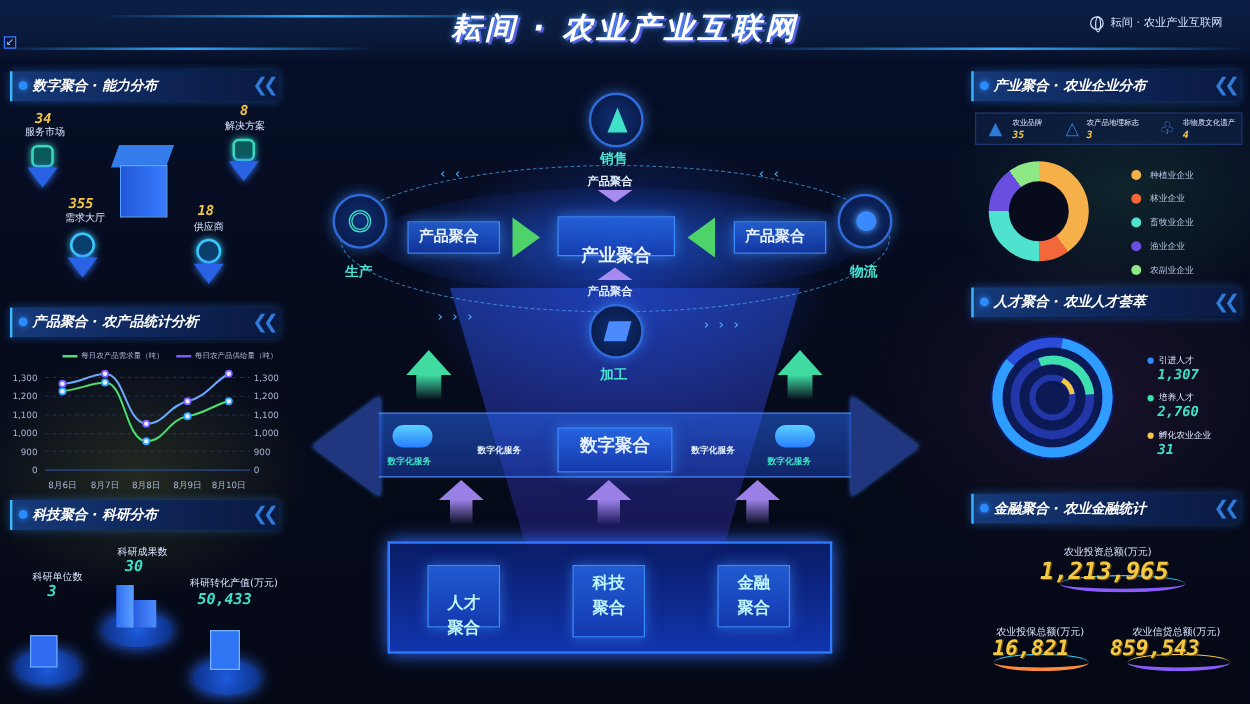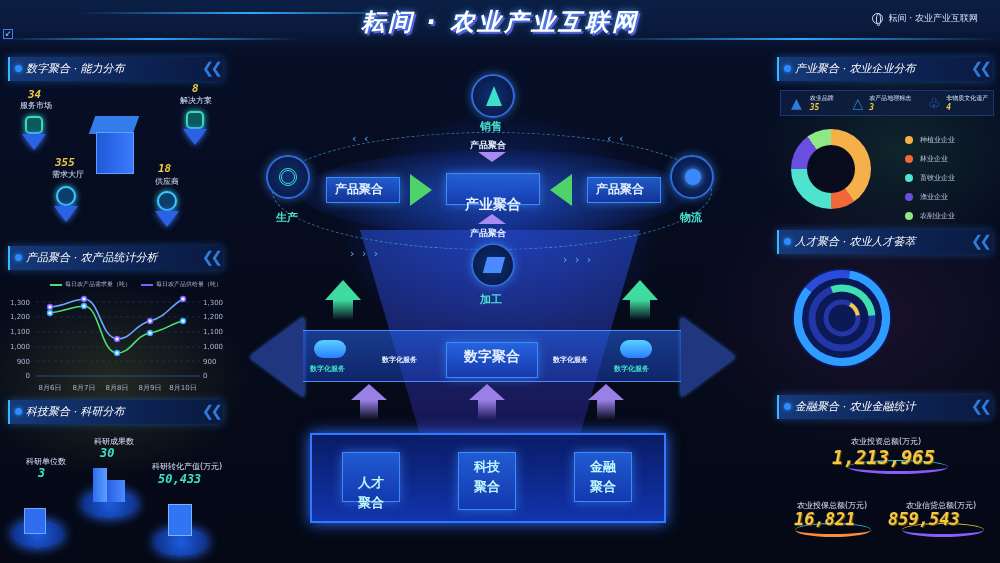--- a/index.html
+++ b/index.html
@@ -15,21 +15,21 @@
  background:linear-gradient(180deg,#0b1f45 0%,#0a1a3c 60%,rgba(8,20,50,0) 100%);}
 .topline{position:absolute;height:2px;background:linear-gradient(90deg,transparent,#2fa8ff,transparent)}
 .title{position:absolute;left:0;top:6px;width:1000px;text-align:center;font-size:24px;font-weight:bold;font-style:italic;letter-spacing:3px;color:#fff;text-shadow:0 0 6px #4aa0ff,2px 2px 0 #5a4dd8}
 .corner-link{position:absolute;right:22px;top:12px;font-size:9px;color:#cfe0ff;display:flex;align-items:center;gap:5px}
 .globe{width:11px;height:11px;border:1px solid #cfe0ff;border-radius:50%;position:relative}
 .globe:before{content:"";position:absolute;left:3px;top:-1px;width:3px;height:11px;border:1px solid #cfe0ff;border-radius:50%}
 .back-btn{position:absolute;left:3px;top:29px;width:10px;height:10px;border:1px solid #3b7bff;color:#9fd0ff;font-size:8px;line-height:8px;text-align:center}
 
 .phead{position:absolute;height:24px;background:linear-gradient(90deg,#163a7a 0%,#0d2354 60%,#0a1a40 100%);border-left:2px solid #3ab8ff;box-shadow:0 0 8px rgba(40,140,255,.4)}
 .phead .dot{position:absolute;left:5px;top:8px;width:7px;height:7px;border-radius:50%;background:#2b8cff;box-shadow:0 0 5px #2b8cff}
-.phead .ptitle{position:absolute;left:16px;top:4px;font-size:11px;font-weight:normal;font-style:italic;color:#fff;white-space:nowrap}
+.phead .ptitle{position:absolute;left:16px;top:4px;font-size:11px;font-weight:bold;font-style:italic;color:#fff;white-space:nowrap}
 .phead .chev{position:absolute;right:4px;top:2px;color:#2f7bd9;font-size:15px;letter-spacing:-4px;font-weight:bold}
 
 .stat-num{font-weight:bold;font-style:italic;font-family:"DejaVu Sans Mono","Liberation Mono",monospace}
 .yellow{color:#f3c845}
 .cyan{color:#3fe0c8}
 .small{font-size:8px;color:#dbe6ff}
 .abs{position:absolute}
 
 .hexicon{position:absolute;width:18px;height:18px;border-radius:5px;background:#0b5a5a;border:2px solid #36d9c4;box-shadow:0 0 6px #36d9c4}
 .roundicon{position:absolute;width:20px;height:20px;border-radius:50%;background:#0b3f6b;border:2px solid #3ac8ff;box-shadow:0 0 6px #3ac8ff}
@@ -315,20 +315,37 @@
   </div>
   <svg class="abs" style="left:790px;top:266px" width="104" height="104">
     <circle cx="52" cy="52" r="50" fill="#0b1a55"></circle>
     <circle cx="52" cy="52" r="44" fill="none" stroke="#2a4cd8" stroke-width="8"></circle>
     <circle cx="52" cy="52" r="44" fill="none" stroke="#2f9cff" stroke-width="8" stroke-dasharray="230 277" transform="rotate(-80 52 52)"></circle>
     <circle cx="52" cy="52" r="30" fill="none" stroke="#2336a8" stroke-width="7"></circle>
     <circle cx="52" cy="52" r="30" fill="none" stroke="#3fe0b0" stroke-width="7" stroke-dasharray="55 189" transform="rotate(-110 52 52)"></circle>
     <circle cx="52" cy="52" r="16" fill="none" stroke="#2336a8" stroke-width="5"></circle>
     <circle cx="52" cy="52" r="16" fill="none" stroke="#f3c845" stroke-width="4" stroke-dasharray="14 100" transform="rotate(-60 52 52)"></circle>
   </svg>
+  <div class="abs" style="left:918px;top:283px">
+    <div style="font-size:7px;color:#dfe8ff;display:flex;align-items:center;gap:4px">
+        <span style="width:5px;height:5px;border-radius:50%;background:#2f8cff;display:inline-block"></span>
+        <span>引进人才</span>
+      </div>
+    <div class="stat-num cyan" style="font-size:11px;margin-left:8px;margin-bottom:7px">1,307</div>
+    <div style="font-size:7px;color:#dfe8ff;display:flex;align-items:center;gap:4px">
+        <span style="width:5px;height:5px;border-radius:50%;background:#3fe0b0;display:inline-block"></span>
+        <span>培养人才</span>
+      </div>
+    <div class="stat-num cyan" style="font-size:11px;margin-left:8px;margin-bottom:7px">2,760</div>
+    <div style="font-size:7px;color:#dfe8ff;display:flex;align-items:center;gap:4px">
+        <span style="width:5px;height:5px;border-radius:50%;background:#f3c845;display:inline-block"></span>
+        <span>孵化农业企业</span>
+      </div>
+    <div class="stat-num cyan" style="font-size:11px;margin-left:8px">31</div>
+  </div>
 
   <div class="phead" style="left:777px;top:395px;width:215px">
     <span class="dot"></span>
     <span class="ptitle">金融聚合 · 农业金融统计</span>
     <span class="chev">❮❮</span>
   </div>
   <div class="abs small" style="left:851px;top:436px">农业投资总额(万元)</div>
   <div class="abs" style="left:848px;top:460px;width:100px;height:14px;border-radius:50%;border-bottom:3px solid #8a5cff;border-top:1px solid #2bd1ff"></div>
   <div class="abs stat-num yellow" style="left:832px;top:446px;font-size:19px;text-shadow:1px 1px 0 #6a4b00">1,213,965</div>
 

